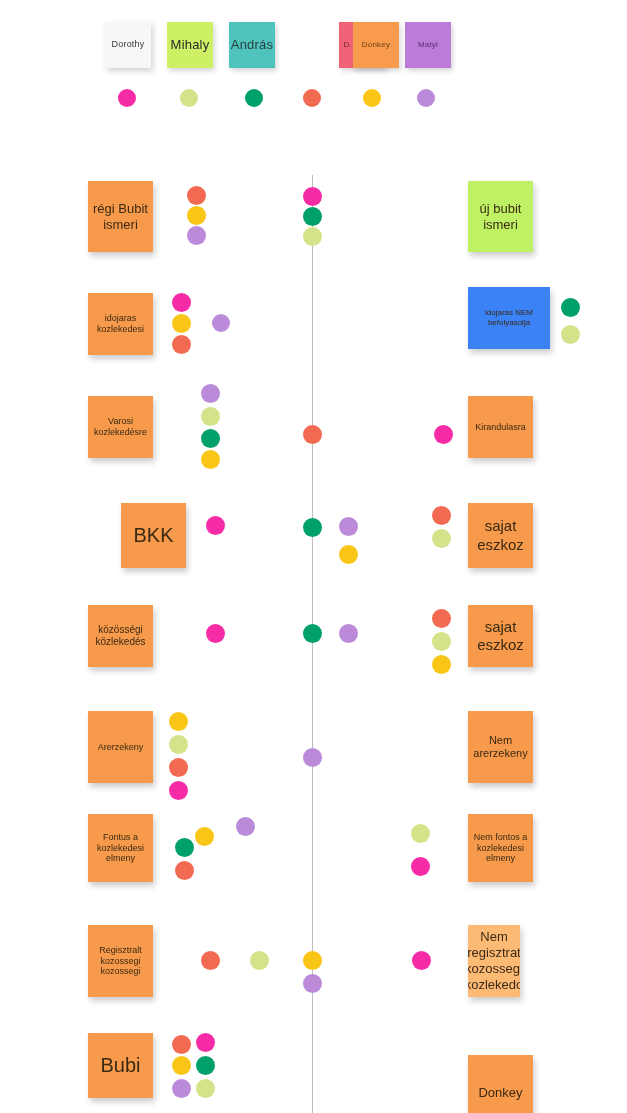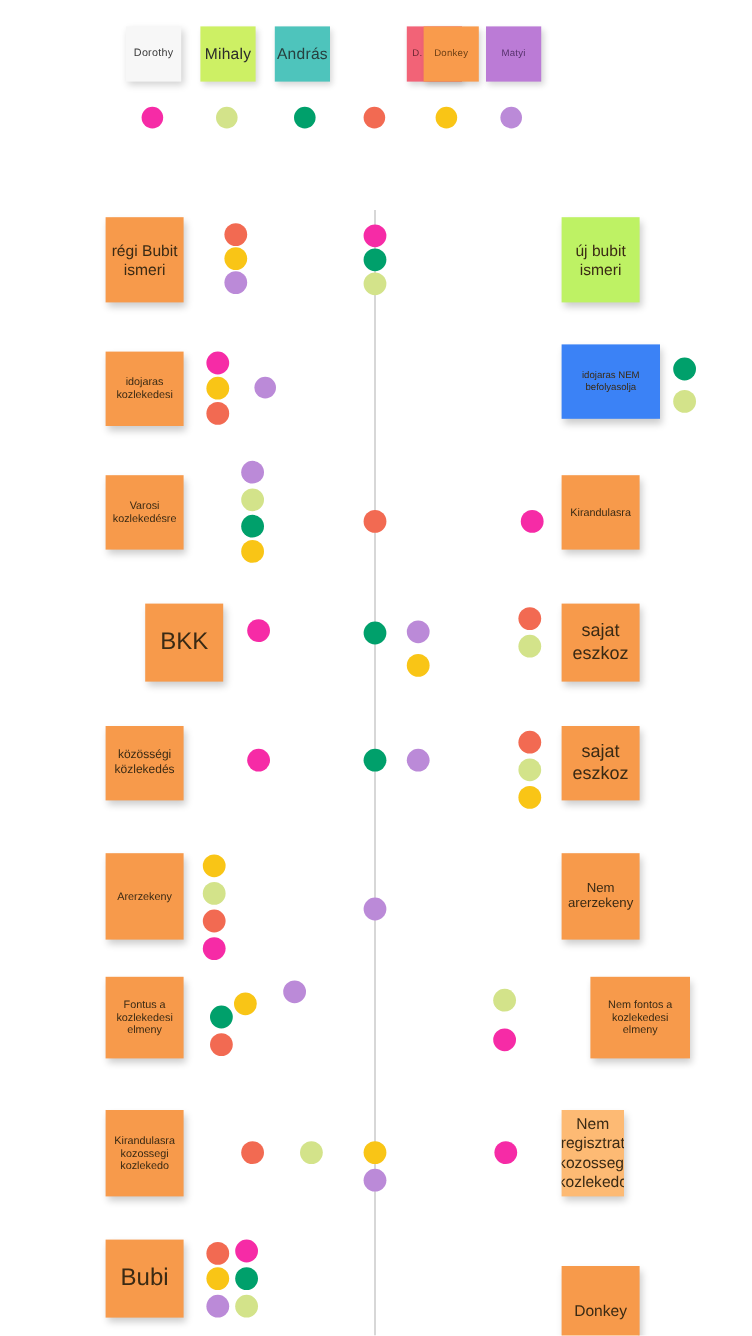--- a/index.html
+++ b/index.html
@@ -156,30 +156,30 @@
         <div class="note" style="left: 88px; top: 711px; width: 65px; height: 72px; font-size: 9px; background: rgb(247, 154, 75);">Arerzekeny</div>
         <div class="note" style="left: 468px; top: 711px; width: 65px; height: 72px; font-size: 11px; background: rgb(247, 154, 75);">Nem arerzekeny</div>
         <div class="dot" style="left: 169px; top: 712px; width: 19px; height: 19px; background: rgb(249, 197, 22);"></div>
         <div class="dot" style="left: 169px; top: 735px; width: 19px; height: 19px; background: rgb(211, 227, 138);"></div>
         <div class="dot" style="left: 169px; top: 758px; width: 19px; height: 19px; background: rgb(242, 106, 82);"></div>
         <div class="dot" style="left: 169px; top: 781px; width: 19px; height: 19px; background: rgb(246, 43, 166);"></div>
         <div class="dot" style="left: 303px; top: 748px; width: 19px; height: 19px; background: rgb(187, 138, 216);"></div>
       </div>
       <div>
         <div class="note" style="left: 88px; top: 814px; width: 65px; height: 68px; font-size: 9px; background: rgb(247, 154, 75);">Fontus a kozlekedesi elmeny</div>
-        <div class="note" style="left: 492px; top: 814px; width: 83px; height: 68px; font-size: 9px; background: rgb(247, 154, 75);">Nem fontos a kozlekedesi elmeny</div>
+        <div class="note" style="left: 468px; top: 814px; width: 65px; height: 68px; font-size: 9px; background: rgb(247, 154, 75);">Nem fontos a kozlekedesi elmeny</div>
         <div class="dot" style="left: 175px; top: 838px; width: 19px; height: 19px; background: rgb(0, 160, 107);"></div>
         <div class="dot" style="left: 195px; top: 827px; width: 19px; height: 19px; background: rgb(249, 197, 22);"></div>
         <div class="dot" style="left: 175px; top: 861px; width: 19px; height: 19px; background: rgb(242, 106, 82);"></div>
         <div class="dot" style="left: 236px; top: 817px; width: 19px; height: 19px; background: rgb(187, 138, 216);"></div>
         <div class="dot" style="left: 411px; top: 824px; width: 19px; height: 19px; background: rgb(211, 227, 138);"></div>
         <div class="dot" style="left: 411px; top: 857px; width: 19px; height: 19px; background: rgb(246, 43, 166);"></div>
       </div>
       <div>
-        <div class="note" style="left: 88px; top: 925px; width: 65px; height: 72px; font-size: 9px; background: rgb(247, 154, 75);">Kirandulasra kozossegi kozlekedo</div>
+        <div class="note" style="left: 88px; top: 925px; width: 65px; height: 72px; font-size: 9px; background: rgb(247, 154, 75);">Regisztralt kozossegi kozossegi</div>
         <div class="note" style="left: 468px; top: 925px; width: 52px; height: 72px; font-size: 13px; background: #fdba74;">Nem regisztrat kozossegi kozlekedo</div>
         <div class="dot" style="left: 201px; top: 951px; width: 19px; height: 19px; background: rgb(242, 106, 82);"></div>
         <div class="dot" style="left: 250px; top: 951px; width: 19px; height: 19px; background: rgb(211, 227, 138);"></div>
         <div class="dot" style="left: 303px; top: 951px; width: 19px; height: 19px; background: rgb(249, 197, 22);"></div>
         <div class="dot" style="left: 303px; top: 974px; width: 19px; height: 19px; background: rgb(187, 138, 216);"></div>
         <div class="dot" style="left: 412px; top: 951px; width: 19px; height: 19px; background: rgb(246, 43, 166);"></div>
       </div>
       <div>
         <div class="note" style="left: 88px; top: 1033px; width: 65px; height: 65px; font-size: 20px; background: rgb(247, 154, 75);">Bubi</div>
         <div class="note" style="left: 468px; top: 1055px; width: 65px; height: 75px; font-size: 13px; background: rgb(247, 154, 75);">Donkey</div>

